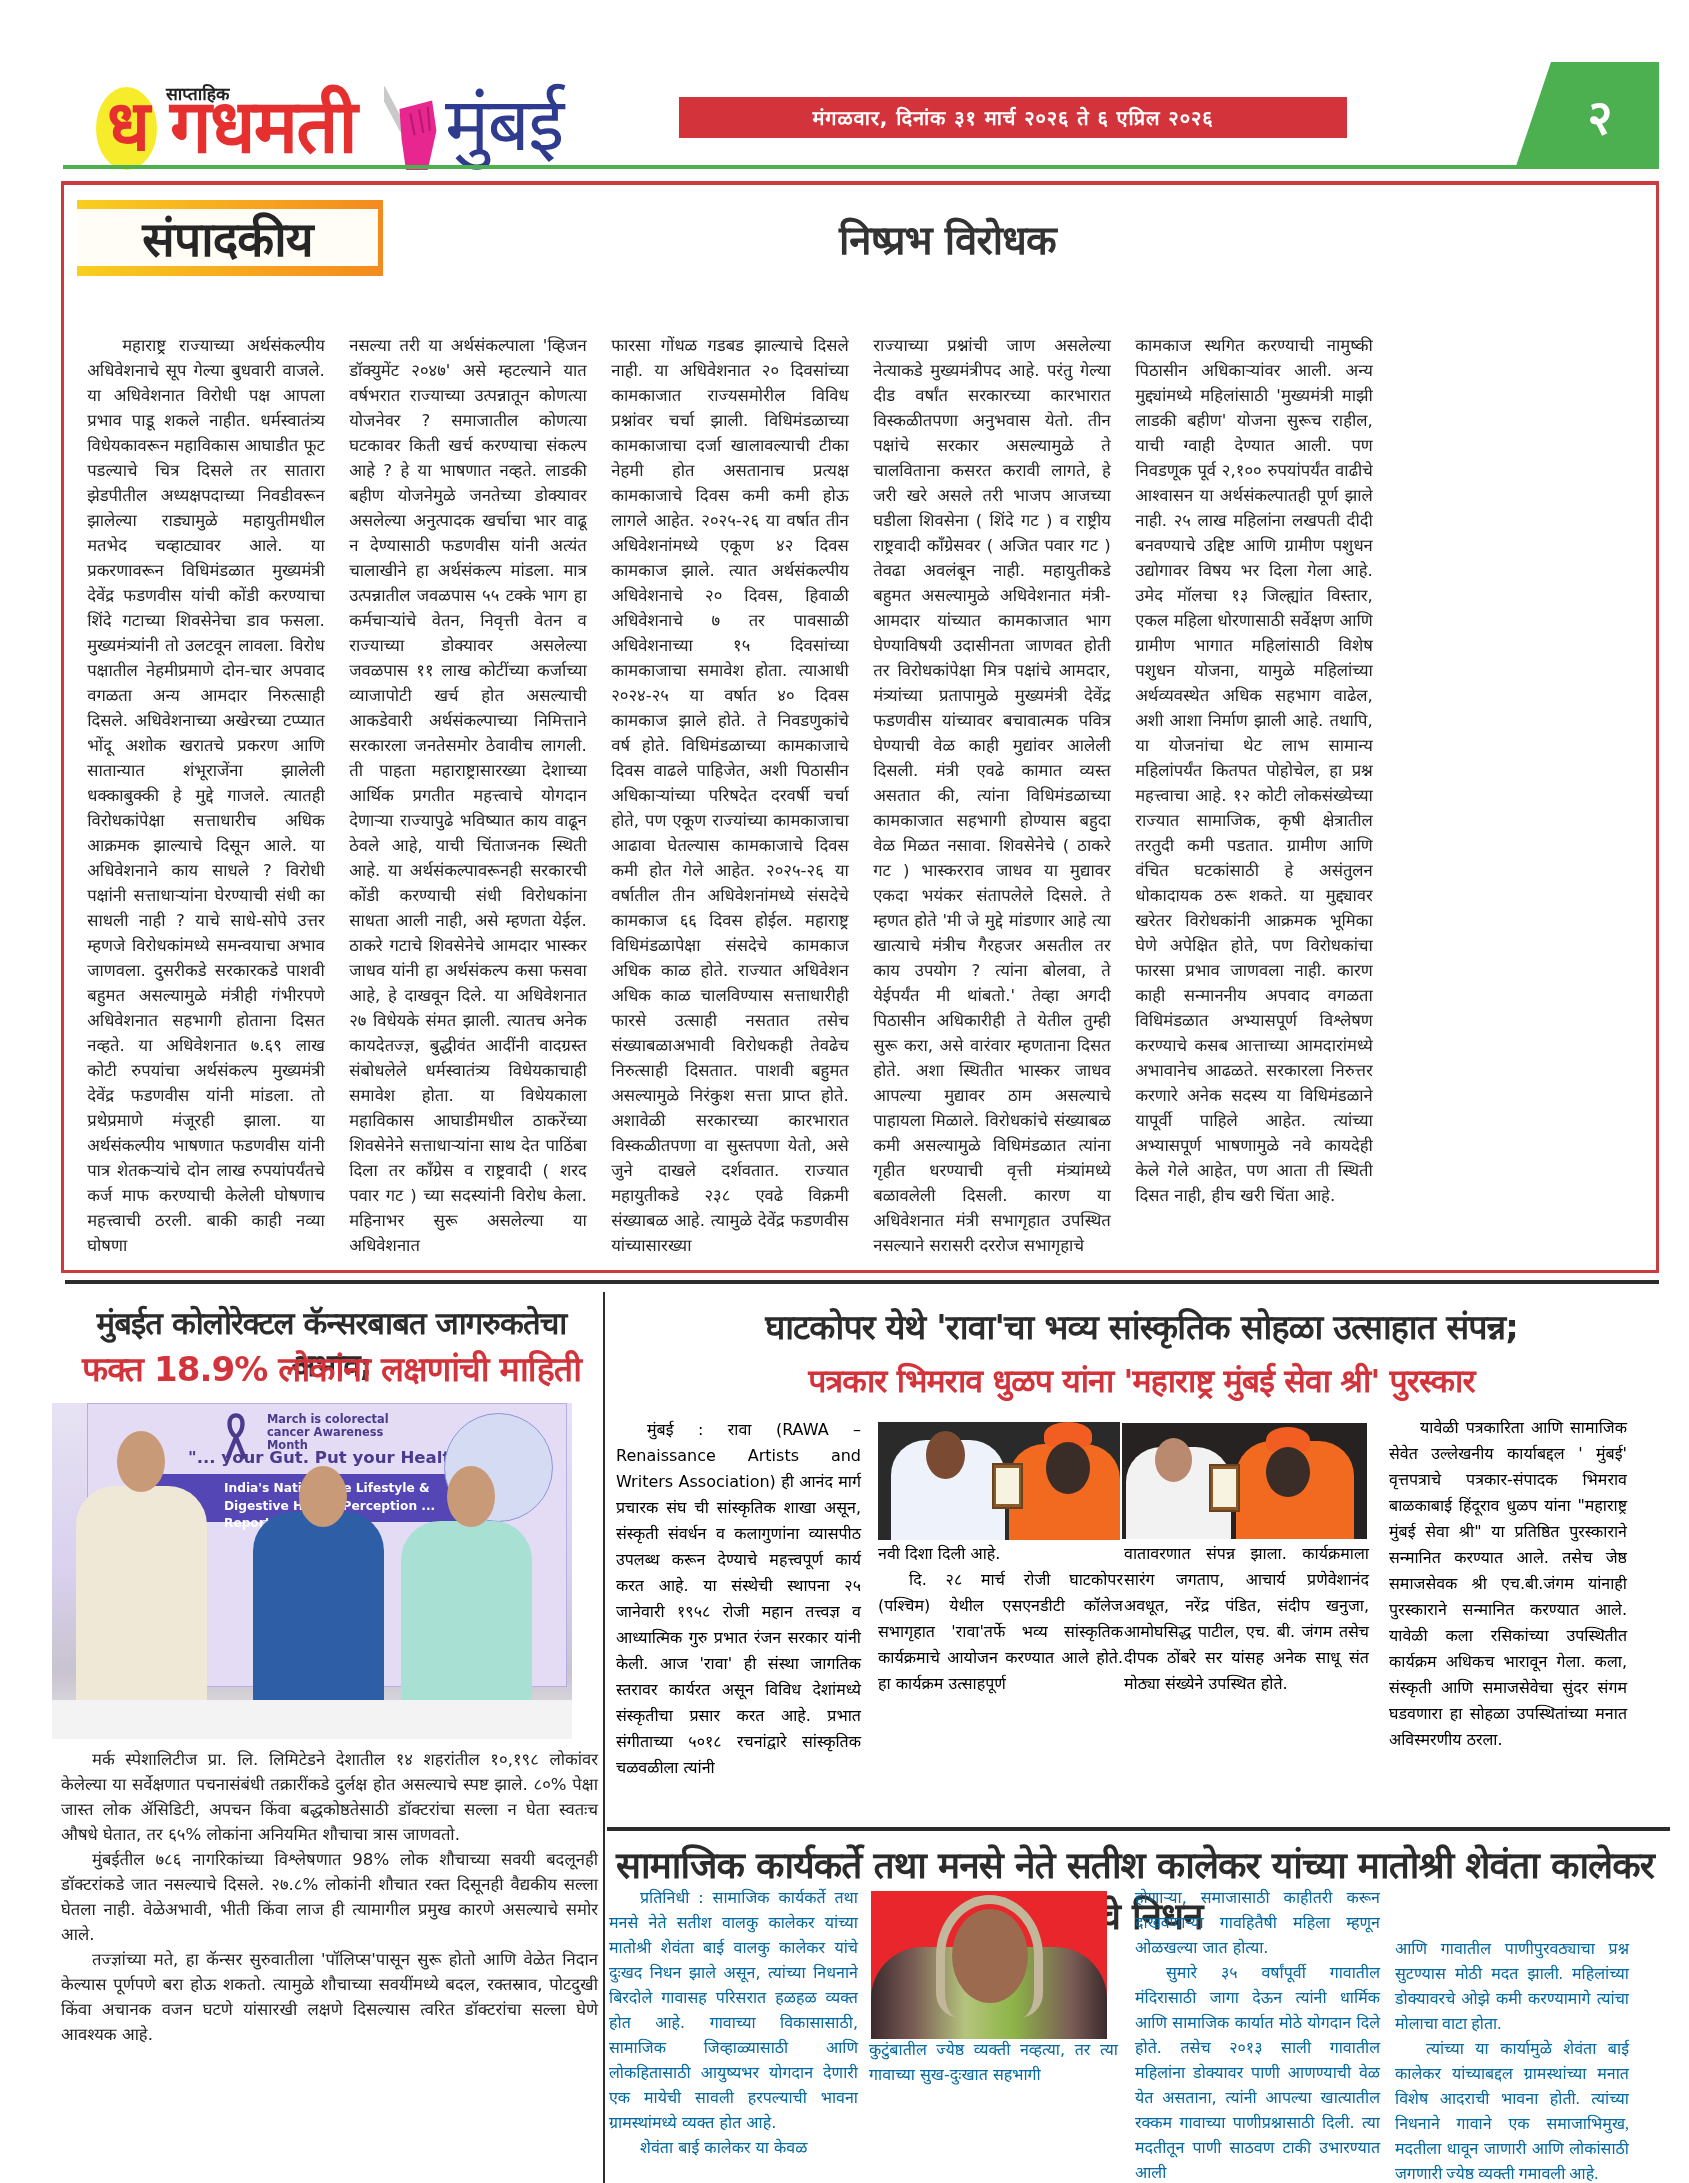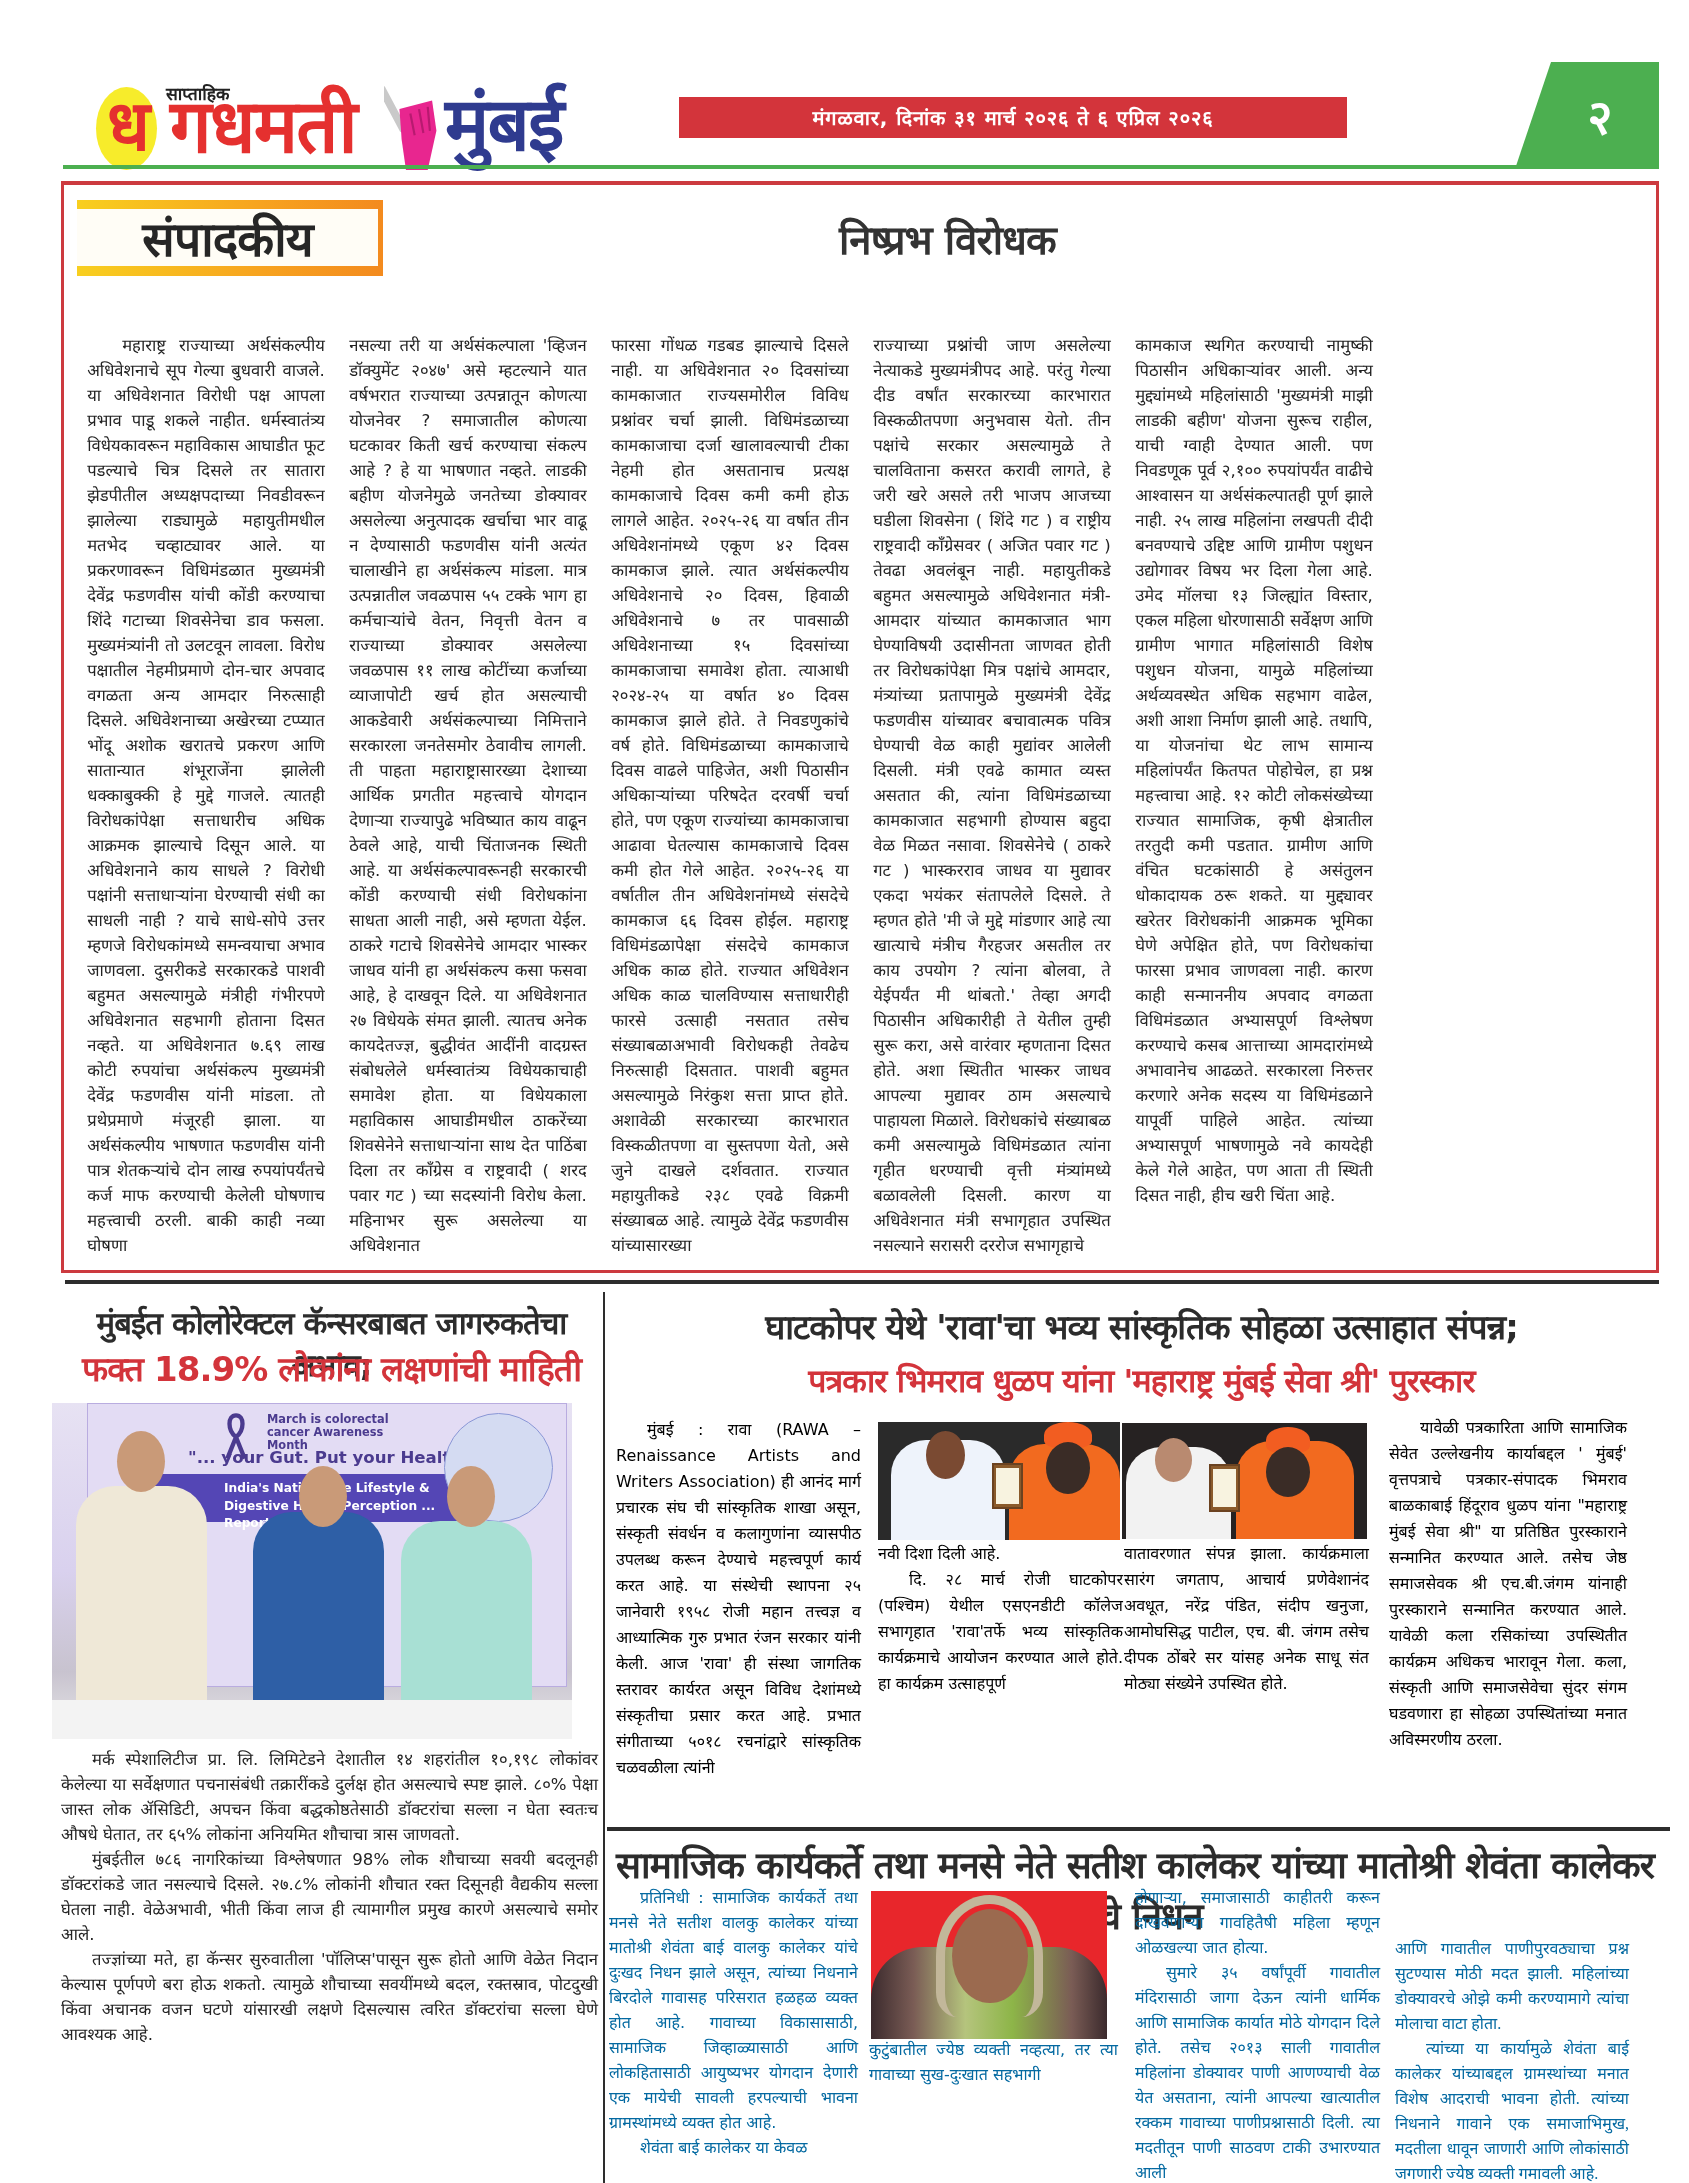--- a/index.html
+++ b/index.html
@@ -7,21 +7,21 @@
   body { position: relative; font-family: "DejaVu Sans", "Liberation Sans", sans-serif; color: #2a2a2a; }
 
   
   .masthead { position: absolute; left: 0; top: 0; width: 1690px; height: 175px; }
   .brand { position: absolute; left: 61px; top: 65px; width: 581px; height: 105px; }
   .brand .weekly { position: absolute; left: 105px; top: 16px; font-size: 17.5px; font-weight: bold; color: #222; }
   .brand .circle { position: absolute; left: 35px; top: 22px; width: 61px; height: 83px; background: #f7ec2b; border-radius: 50%; }
   .brand .dha { position: absolute; left: 35px; top: 22px; width: 65px; height: 79px; font-size: 70px; line-height: 79px; font-weight: bold; color: #e5302f; text-align: center; }
   .brand .word1 { position: absolute; left: 109px; top: 17.5px; font-size: 74px; line-height: 87px; font-weight: bold; color: #e5302f; letter-spacing: -1.7px; }
   .brand .fist { position: absolute; left: 323px; top: 17.5px; width: 57px; height: 87px; }
-  .brand .word2 { position: absolute; left: 384px; top: 13px; font-size: 74px; line-height: 92px; font-weight: bold; color: #2f3b8f; letter-spacing: -1.7px; }
+  .brand .word2 { position: absolute; left: 384px; top: 13px; font-size: 74px; line-height: 92px; font-weight: normal; color: #2f3b8f; letter-spacing: -1.7px; }
 
   .date-banner { position: absolute; left: 679px; top: 97px; width: 668px; height: 41px; background: #d3343b; color: #fff; display: flex; align-items: center; justify-content: center; font-size: 20px; font-weight: bold; letter-spacing: 0.9px; }
   .page-no { position: absolute; left: 1515px; top: 62px; width: 144px; height: 107px; background: #4caf50; clip-path: polygon(25% 0, 100% 0, 100% 100%, 0 100%); display: flex; align-items: center; justify-content: center; padding-left: 26px; color: #fff; font-size: 48px; font-weight: bold; }
   .green-rule { position: absolute; left: 63px; top: 165px; width: 1596px; height: 4.4px; background: #4caf50; }
 
   
   .editorial { position: absolute; left: 61px; top: 181px; width: 1598px; height: 1092px; border: 3.5px solid #cc3a3f; border-top-width: 4.4px; }
   .ed-label { position: absolute; left: 13px; top: 15.3px; width: 306px; height: 76px; background: linear-gradient(90deg, #f8cf1f 0%, #f7a31f 60%, #f38a1e 100%); }
   .ed-label .inner { position: absolute; left: 0; top: 8.7px; width: 301px; height: 57px; background: #fffdf6; display: flex; align-items: center; justify-content: center; font-size: 48px; font-weight: 900; color: #262626; letter-spacing: -0.9px; }
   .ed-title { position: absolute; left: 775px; top: 26px; font-size: 40px; font-weight: 900; color: #333; letter-spacing: -0.9px; }

